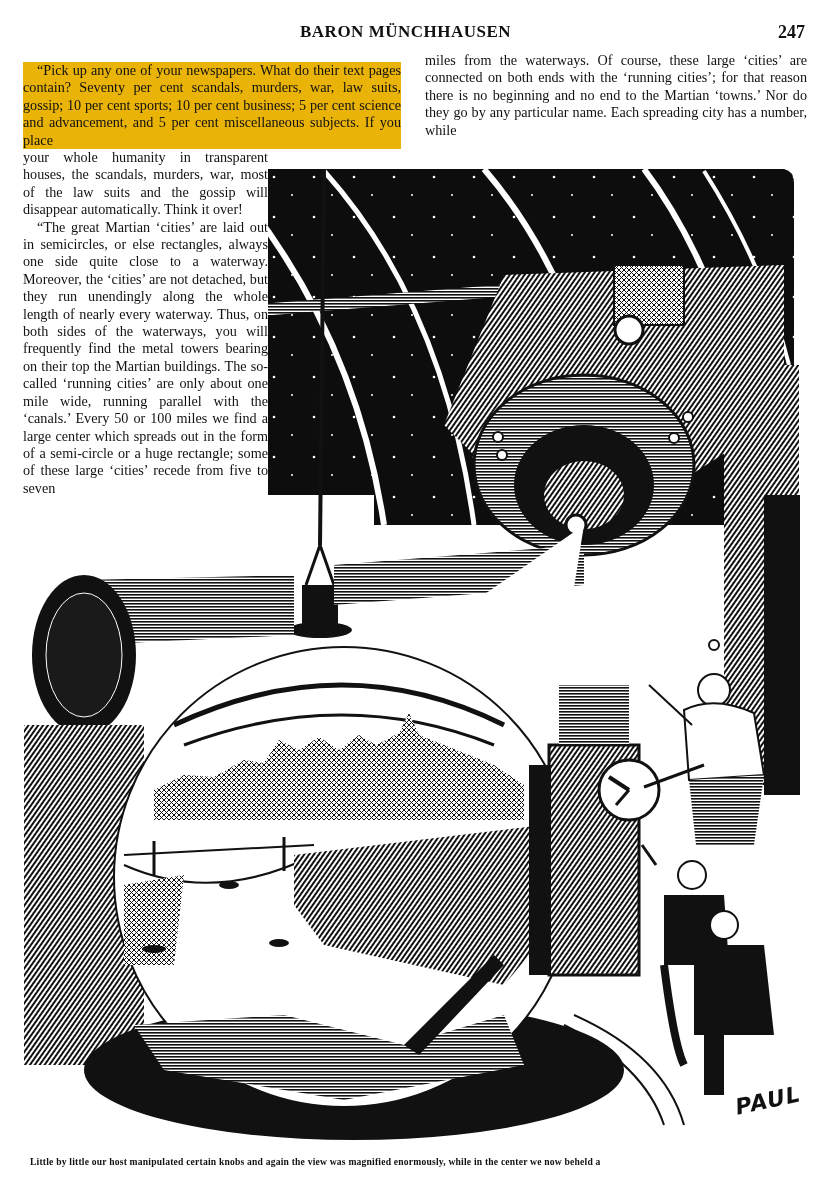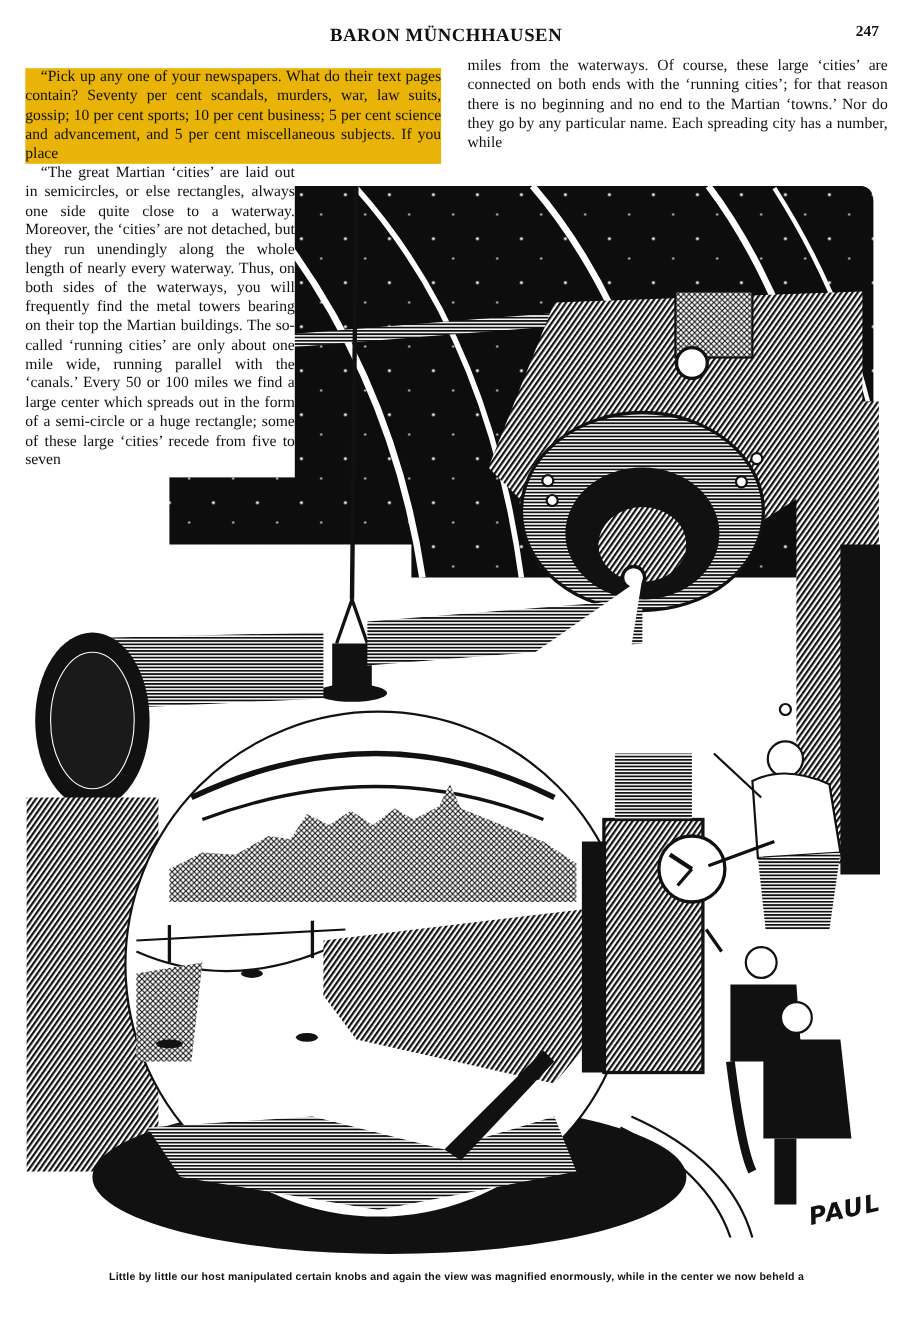--- a/index.html
+++ b/index.html
@@ -1,29 +1,29 @@
 <!DOCTYPE html>
 <html><head>
   <meta charset="utf-8">
   <style>
     html, body { margin: 0; padding: 0; background: #ffffff; }
     body { width: 829px; height: 1200px; position: relative; overflow: hidden; font-family: "Liberation Serif", "DejaVu Serif", serif; color: #111; }
     .running-head { position: absolute; top: 22px; left: 0; width: 783px; height: 24px; }
     .running-title { position: absolute; left: 300px; top: 0; font-size: 17px; font-weight: bold; letter-spacing: 0.5px; }
-    .page-number { position: absolute; left: 778px; top: 0; font-size: 14px; font-weight: bold; }
+    .page-number { position: absolute; left: 778px; top: 0; font-size: 18px; font-weight: bold; }
     .col { position: absolute; font-size: 14.2px; line-height: 17.4px; text-align: justify; }
     .col p { margin: 0; }
     .col-left-top { left: 23px; top: 62px; width: 378px; }
     .col-left-narrow { left: 23px; top: 149px; width: 245px; }
     .col-right-top { left: 425px; top: 52px; width: 382px; }
     .indent { text-indent: 14px; }
     .illustration { position: absolute; left: 24px; top: 165px; width: 780px; height: 980px; }
     .illustration svg { position: absolute; left: 0; top: 0; }
     .signature { position: absolute; left: 735px; top: 1088px; font-family: "DejaVu Sans", sans-serif; font-size: 22px; font-weight: bold; font-style: italic; letter-spacing: 1px; transform: rotate(-12deg); }
-    .caption { position: absolute; left: 30px; top: 1156px; width: 770px; text-align: center; font-family: Liberation Sans, sans-serif; font-weight: bold; font-size: 9.6px; line-height: 11px; letter-spacing: 0.2px; }
+    .caption { position: absolute; left: 30px; top: 1156px; width: 770px; font-family: Liberation Serif, serif; font-weight: bold; font-size: 9.6px; line-height: 11px; letter-spacing: 0.2px; }
   </style>
 </head>
 <body>
 
 <header class="running-head">
   <span class="running-title">BARON MÜNCHHAUSEN</span>
   <span class="page-number">247</span>
 </header>
 
 <div class="illustration">
@@ -147,20 +147,21 @@
     <path d="M550 850 Q640 890 660 960" stroke="#111" stroke-width="2" fill="none"></path>
   </svg>
 
 </div>
 
 <div class="col col-left-top" style="background:#eab308;">
   <p class="indent">“Pick up any one of your newspapers. What do their text pages contain? Seventy per cent scandals, murders, war, law suits, gossip; 10 per cent sports; 10 per cent business; 5 per cent science and advancement, and 5 per cent miscellaneous subjects. If you place</p>
 </div>
 
 <div class="col col-left-narrow" style="background:#fff; padding-bottom:6px;">
+  <p>your whole humanity in transparent houses, the scandals, murders, war, most of the law suits and the gossip will disappear automatically. Think it over!</p>
   <p class="indent">“The great Martian ‘cities’ are laid out in semicircles, or else rectangles, always one side quite close to a waterway. Moreover, the ‘cities’ are not detached, but they run unendingly along the whole length of nearly every waterway. Thus, on both sides of the waterways, you will frequently find the metal towers bearing on their top the Martian buildings. The so-called ‘running cities’ are only about one mile wide, running parallel with the ‘canals.’ Every 50 or 100 miles we find a large center which spreads out in the form of a semi-circle or a huge rectangle; some of these large ‘cities’ recede from five to seven</p>
 </div>
 
 <div class="col col-right-top" style="background:#fff;">
   <p>miles from the waterways. Of course, these large ‘cities’ are connected on both ends with the ‘running cities’; for that reason there is no beginning and no end to the Martian ‘towns.’ Nor do they go by any particular name. Each spreading city has a number, while</p>
 </div>
 
 <div class="signature">PAUL</div>
 
 <div class="caption">

